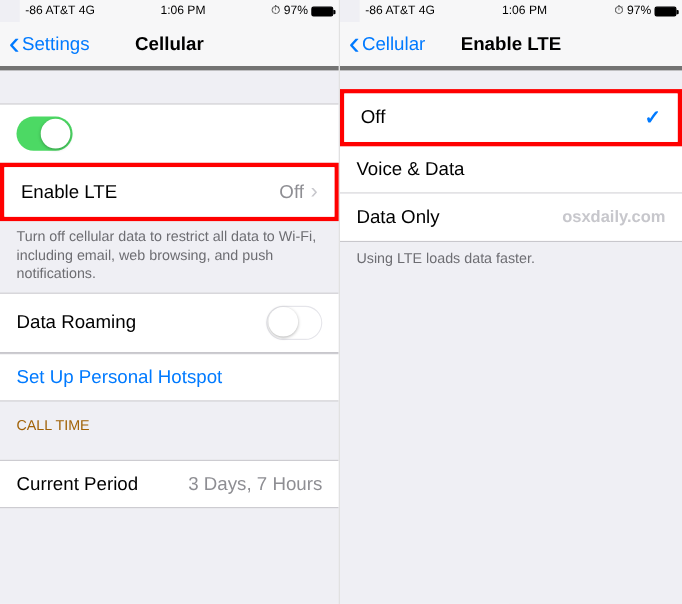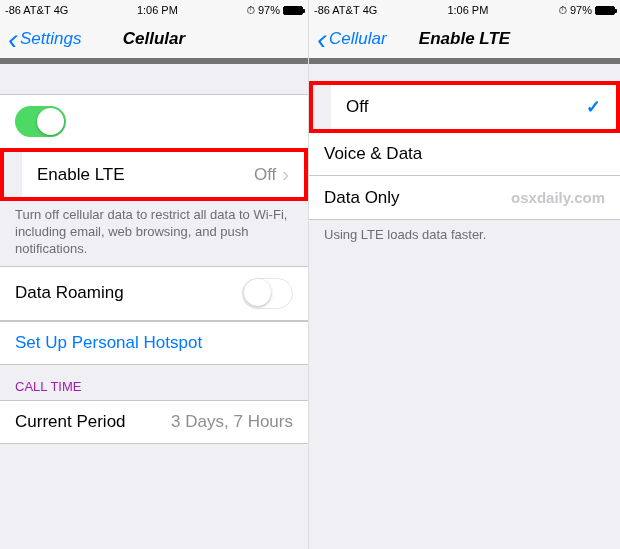--- a/index.html
+++ b/index.html
@@ -1,46 +1,46 @@
 <!DOCTYPE html>
 <html><head>
 <meta charset="utf-8">
 <style>
   * { margin: 0; padding: 0; box-sizing: border-box; font-family: -apple-system, "Helvetica Neue", Helvetica, Arial, sans-serif; }
   body { width: 620px; height: 549px; background: #fff; overflow: hidden; }
   .container { display: flex; width: 620px; height: 549px; }
   .screen { width: 309px; height: 549px; background: #efeff4; position: relative; overflow: hidden; }
   .screen-left { border-right: 1px solid #ddd; }
   .screen-right { flex: 1; }
-  .status-bar { height: 20px; background: #f7f7f8; display: flex; align-items: center; justify-content: space-between; padding: 0 5px; font-size: 11px; color: #000; }
+  .status-bar { height: 20px; background: #f7f7f8; display: flex; align-items: center; justify-content: space-between; padding: 0 5px; font-size: 11px; color: #000; margin-left: 18px; }
   .status-left { display: flex; align-items: center; gap: 3px; }
   .status-right { display: flex; align-items: center; gap: 3px; }
   .battery-icon { width: 20px; height: 9px; border: 1px solid #000; border-radius: 2px; position: relative; background: #000; }
   .battery-icon::after { content: ""; position: absolute; right: -3px; top: 2px; width: 2px; height: 4px; background: #000; border-radius: 0 1px 1px 0; }
-  .nav-bar { height: 44px; background: #f7f7f8; border-bottom: 6px solid #737373; display: flex; align-items: center; justify-content: center; position: relative; font-style: italic; }
+  .nav-bar { height: 44px; background: #f7f7f8; border-bottom: 4px solid #737373; display: flex; align-items: center; justify-content: center; position: relative; }
   .nav-back { position: absolute; left: 8px; top: 50%; transform: translateY(-50%); color: #007aff; font-size: 17px; display: flex; align-items: center; cursor: pointer; }
   .nav-back::before { content: "‹"; font-size: 30px; line-height: 14px; margin-right: 2px; font-weight: 300; }
   .nav-title { font-size: 17px; font-weight: 600; color: #000; }
   .content { position: absolute; top: 64px; left: 0; right: 0; bottom: 0; overflow: hidden; }
   .row { background: #fff; border-bottom: 1px solid #c8c7cc; padding: 11px 15px; display: flex; align-items: center; justify-content: space-between; font-size: 17px; color: #000; min-height: 44px; }
   .row-first { border-top: 1px solid #c8c7cc; }
   .row-label { flex: 1; }
   .row-value { color: #8e8e93; font-size: 17px; }
   .row-link { color: #007aff; }
   .footer-text { padding: 7px 15px 8px 15px; font-size: 13px; color: #6d6d72; line-height: 1.3; }
-  .header-text { padding: 14px 15px 6px 15px; font-size: 13px; color: #a21caf; }
+  .header-text { padding: 14px 15px 24px 15px; font-size: 13px; color: #a16207; }
   .toggle { width: 51px; height: 31px; border-radius: 16px; position: relative; }
   .toggle-on { background: #4cd964; }
   .toggle-off { background: #fff; border: 1.5px solid #e5e5ea; }
   .toggle-knob { width: 27px; height: 27px; border-radius: 50%; background: #fff; box-shadow: 0 1px 3px rgba(0,0,0,0.3); position: absolute; top: 2px; }
   .toggle-on .toggle-knob { right: 2px; }
   .toggle-off .toggle-knob { left: 0.5px; top: 0.5px; }
   .chevron { color: #c7c7cc; font-size: 20px; margin-left: 6px; font-weight: 300; }
   .checkmark { color: #007aff; font-size: 18px; font-weight: 600; }
-  .highlight { border: 4px solid #ff0000; margin: -1px 0; position: relative; z-index: 5; padding-left: 18px; }
+  .highlight { border: 4px solid #ff0000; margin: -1px 0; position: relative; z-index: 5; }
   .highlight .row { border: none; }
   .spacer { height: 18px; }
   .spacer-lg { height: 30px; }
   .watermark { color: #c7c7cc; font-size: 15px; font-weight: bold; }
 </style>
 </head>
 <body>
 
 <div class="container">
 

